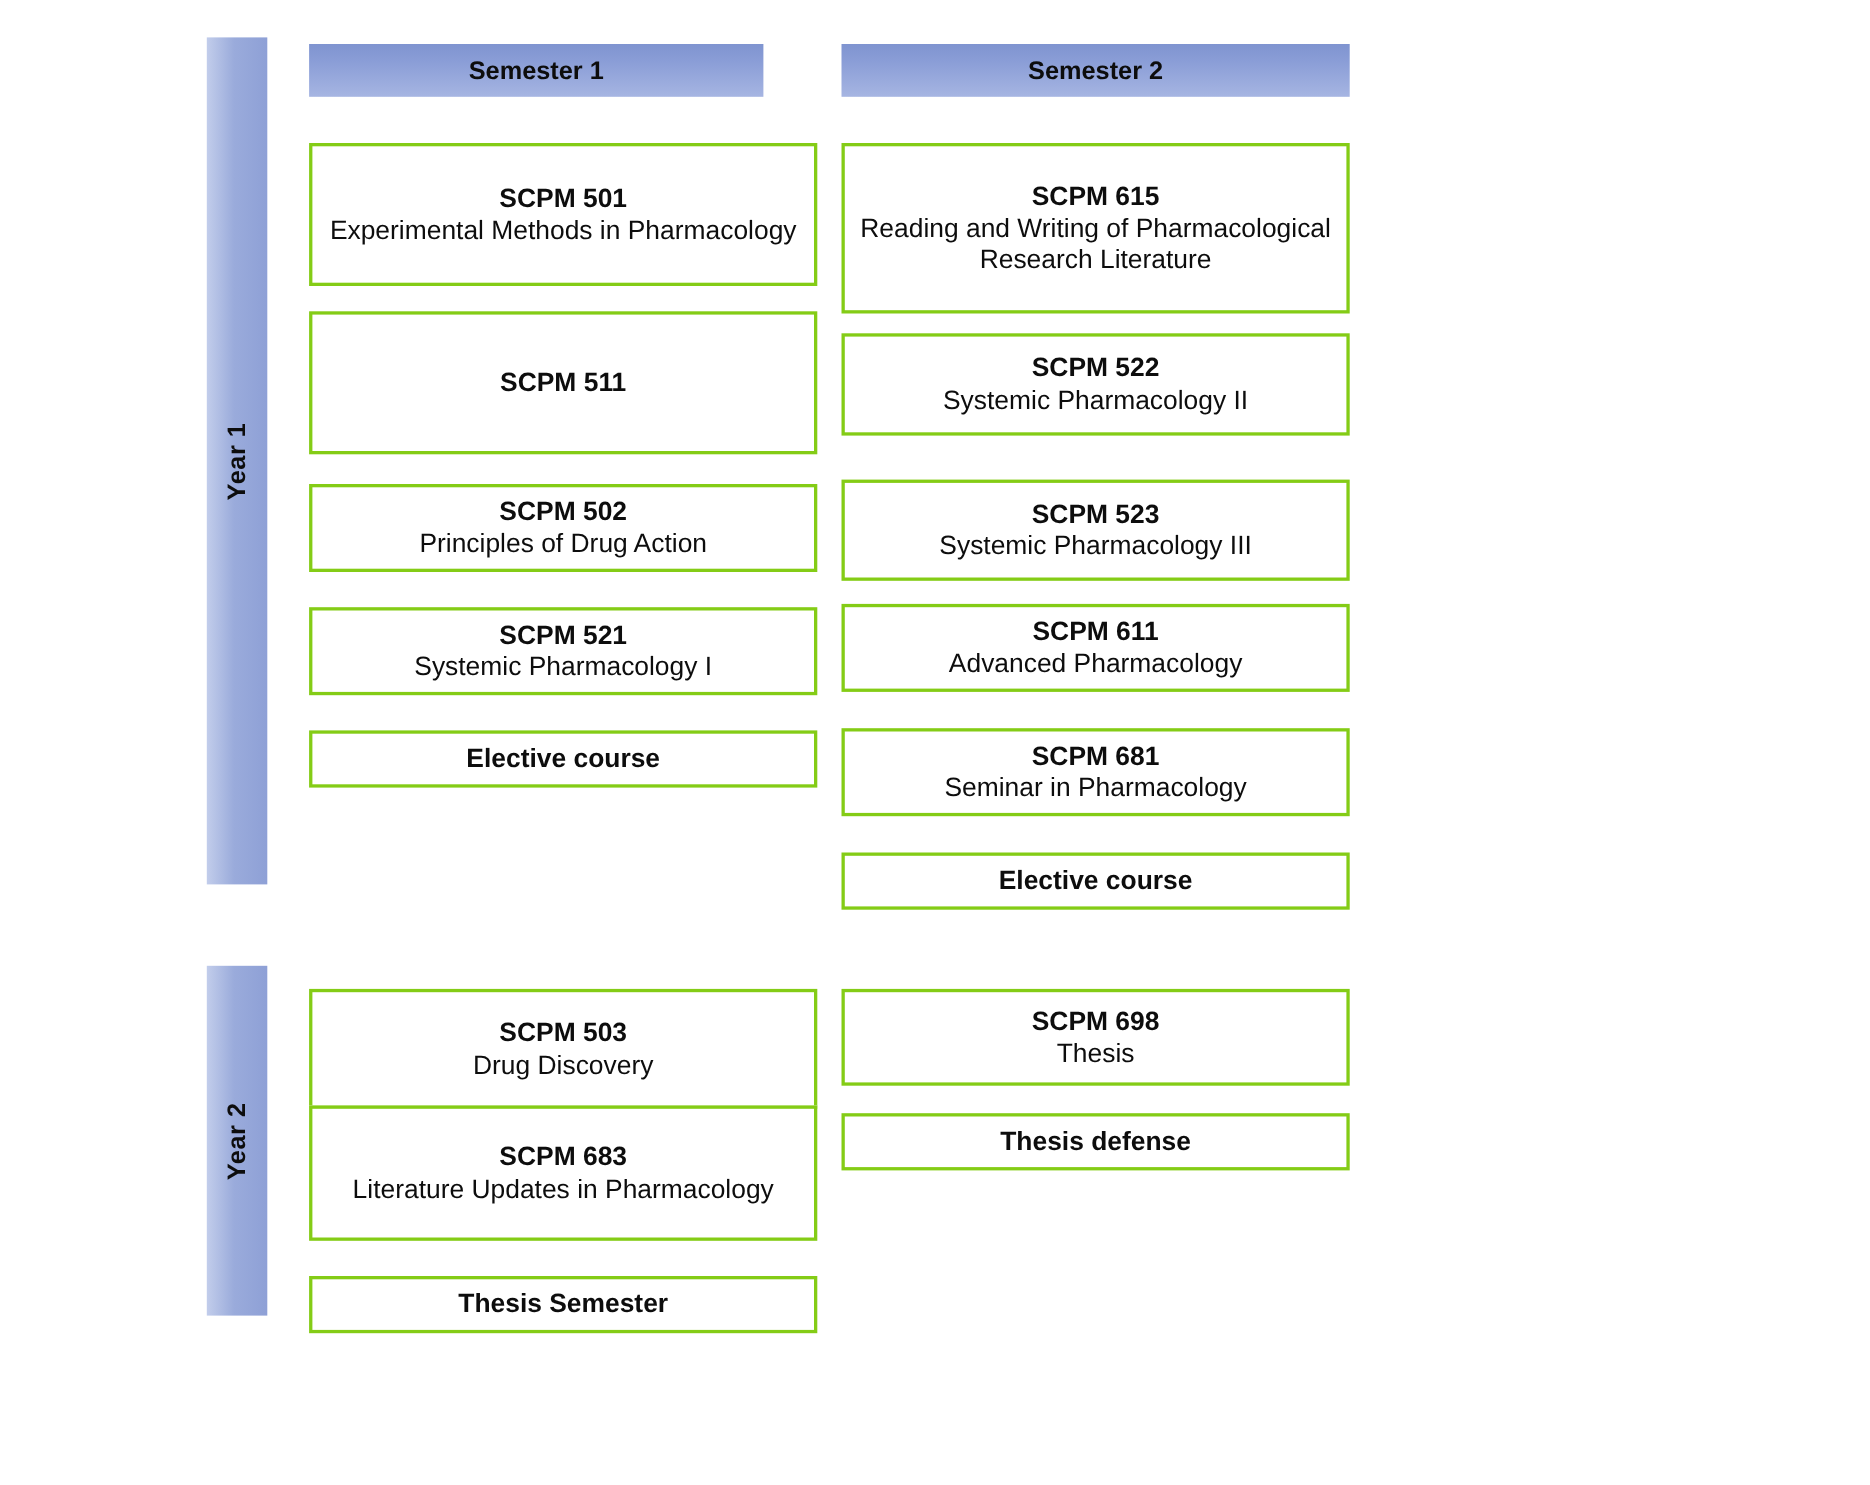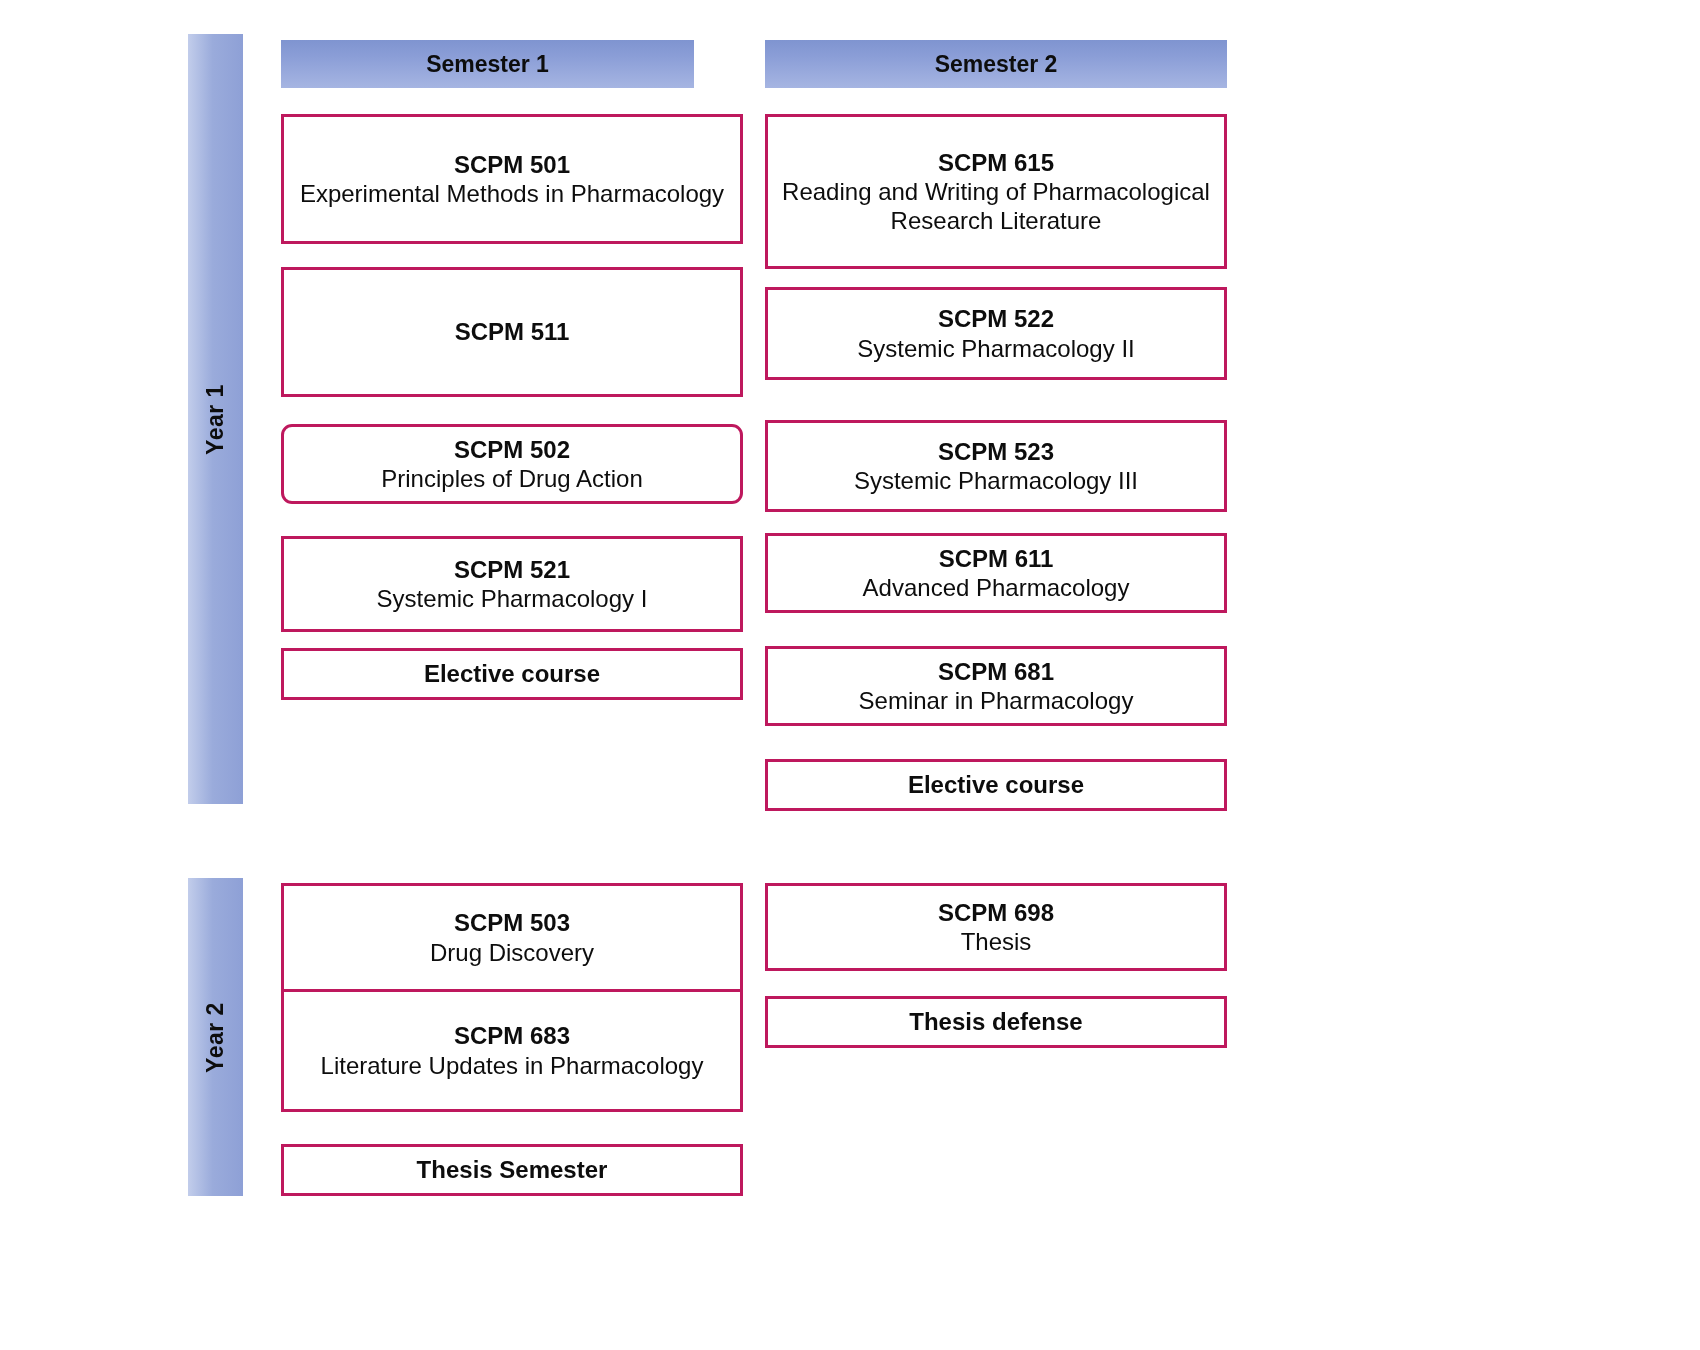--- a/index.html
+++ b/index.html
@@ -52,30 +52,31 @@
     color: #0d0d0d;
     font-size: 23px;
     font-weight: bold;
   }
   #sem1-header { left: 281px; top: 40px;  width: 413px; }
   #sem2-header { left: 765px; top: 40px;  width: 462px; }
 
   
   .course-box {
     position: absolute;
-    border: 3px solid #be185d;
+    border: 3px solid #84cc16;
     background: #ffffff;
     box-sizing: border-box;
     display: flex;
     flex-direction: column;
     align-items: center;
     justify-content: center;
     text-align: center;
     color: #0d0d0d;
     padding: 4px 10px;
+    margin-top: 16px;
   }
   .course-box .code {
     font-size: 24px;
     font-weight: bold;
     line-height: 1.22;
   }
   .course-box .title {
     font-size: 24px;
     font-weight: normal;
     line-height: 1.22;
@@ -108,26 +109,26 @@
 
   <div class="course-box col1" style="top:114px; height:130px;">
     <span class="code">SCPM 501</span>
     <span class="title">Experimental Methods in Pharmacology</span>
   </div>
 
   <div class="course-box col1" style="top:267px; height:130px;">
     <span class="code">SCPM 511</span>
   </div>
 
-  <div class="course-box col1" style="top:424px; height:80px;border-radius:11px;">
+  <div class="course-box col1" style="top:424px; height:80px;">
     <span class="code">SCPM 502</span>
     <span class="title">Principles of Drug Action</span>
   </div>
 
-  <div class="course-box col1" style="top:536px; height:96px;">
+  <div class="course-box col1" style="top:536px; height:80px;">
     <span class="code">SCPM 521</span>
     <span class="title">Systemic Pharmacology I</span>
   </div>
 
   <div class="course-box col1" style="top:648px; height:52px;">
     <span class="single">Elective course</span>
   </div>
 
   <div class="course-box col2" style="top:114px; height:155px;">
     <span class="code">SCPM 615</span>

